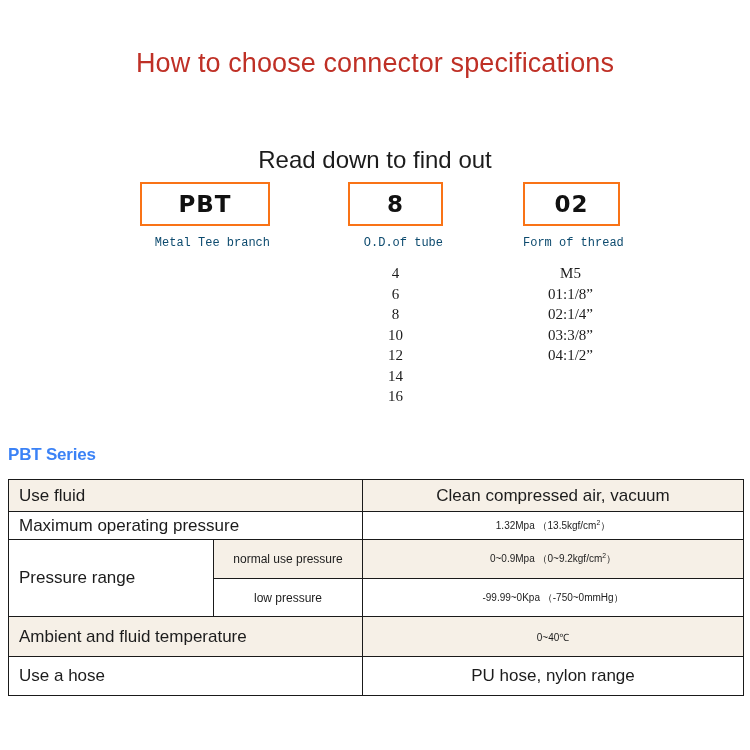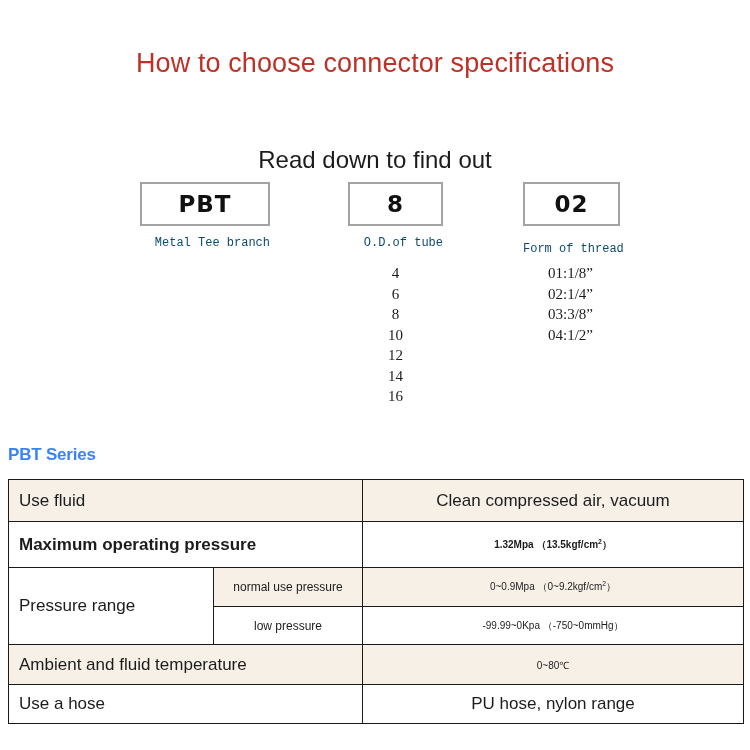--- a/index.html
+++ b/index.html
@@ -38,21 +38,21 @@
     font-size: 24px;
     font-weight: 400;
     color: #1c1c1c;
     white-space: nowrap;
     margin-top: 48px;
   }
 
   
   .code-box {
     position: absolute;
-    border: 2px solid #a3a3a3;
+    border: 2px solid #f97316;
     background: #ffffff;
     box-sizing: border-box;
     display: flex;
     align-items: center;
     justify-content: center;
   }
   .code-box .code-val {
     font-family: "DejaVu Sans", sans-serif;
     font-weight: bold;
     font-size: 23px;
@@ -147,45 +147,45 @@
 <div class="code-caption" style="left:140px; top:236px; width:130px;">Metal Tee branch</div>
 
 <div class="code-box" style="left:348px; top:182px; width:95px; height:44px;">
   <span class="code-val">8</span>
 </div>
 <div class="code-caption" style="left:348px; top:236px; width:95px;">O.D.of tube</div>
 
 <div class="code-box" style="left:523px; top:182px; width:97px; height:44px;">
   <span class="code-val">02</span>
 </div>
-<div class="code-caption" style="left:523px; top:236px; width:95px;margin-top:6px;">Form of thread</div>
+<div class="code-caption" style="left:523px; top:236px; width:95px;">Form of thread</div>
 
 <div class="opt-list center" style="left:348px; top:263px; width:95px;"><div>4</div><div>6</div><div>8</div><div>10</div><div>12</div><div>14</div><div>16</div></div>
-<div class="opt-list center" style="left:513px; top:263px; width:115px;"><div>01:1/8”</div><div>02:1/4”</div><div>03:3/8”</div><div>04:1/2”</div></div>
+<div class="opt-list center" style="left:513px; top:263px; width:115px;"><div>M5</div><div>01:1/8”</div><div>02:1/4”</div><div>03:3/8”</div><div>04:1/2”</div></div>
 
 <div class="series-title">PBT Series</div>
 
 <table class="spec-table">
   <colgroup>
     <col style="width:205px">
     <col style="width:149px">
     <col style="width:381px">
   </colgroup>
   <tbody>
 
-    <tr style="height:42px;">
+    <tr style="height:32px;">
       <td class="beige" colspan="2">
         <div class="lbl">Use fluid</div>
       </td>
       <td class="beige">
         <div class="val-big">Clean compressed air, vacuum</div>
       </td>
     </tr>
 
-    <tr style="height:46px;font-weight:bold;">
+    <tr style="height:28px;">
       <td colspan="2">
         <div class="lbl">Maximum operating pressure</div>
       </td>
       <td>
         <div class="val-small">1.32Mpa （13.5kgf/cm<sup>2</sup>）</div>
       </td>
     </tr>
 
     <tr style="height:39px;">
       <td rowspan="2">
@@ -206,21 +206,21 @@
       <td>
         <div class="val-small">-99.99~0Kpa （-750~0mmHg）</div>
       </td>
     </tr>
 
     <tr style="height:40px;">
       <td class="beige" colspan="2">
         <div class="lbl">Ambient and fluid temperature</div>
       </td>
       <td class="beige">
-        <div class="val-small">0~80℃</div>
+        <div class="val-small">0~40℃</div>
       </td>
     </tr>
 
     <tr style="height:39px;">
       <td colspan="2">
         <div class="lbl">Use a hose</div>
       </td>
       <td>
         <div class="val-big">PU hose, nylon range</div>
       </td>

